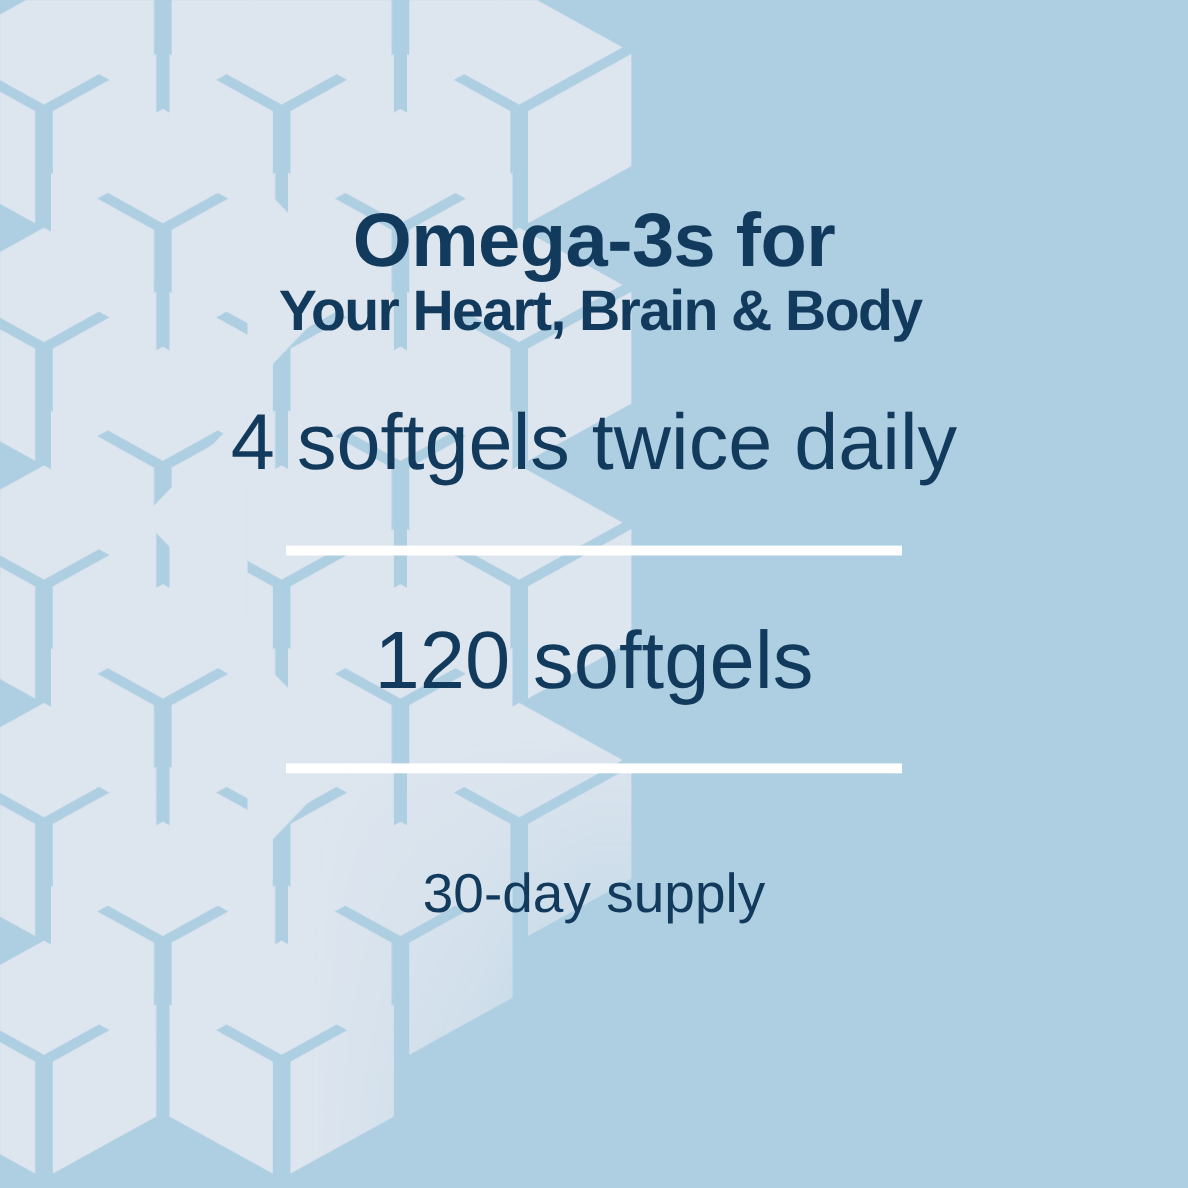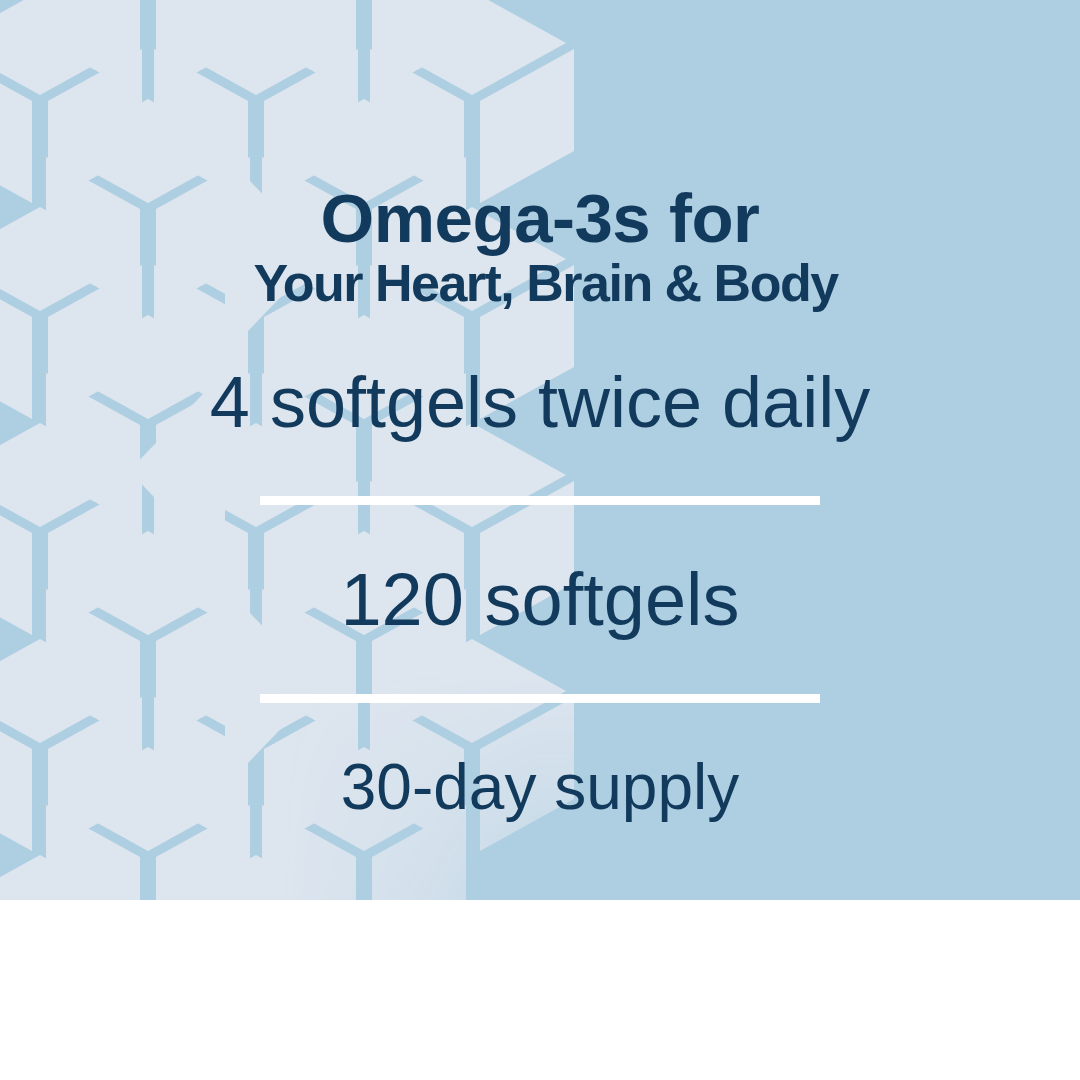--- a/index.html
+++ b/index.html
@@ -10,21 +10,21 @@
   body {
     width: 1080px;
     height: 1080px;
     overflow: hidden;
     font-family: "Liberation Sans", sans-serif;
   }
 
   #panel {
     position: relative;
     width: 1080px;
-    height: 900px;
+    height: 1080px;
     background: #aecfe2;
     overflow: hidden;
   }
 
   
   #pattern-layer {
     position: absolute;
     inset: 0;
     width: 1080px;
     height: 1080px;
@@ -64,21 +64,21 @@
   .sub-line {
     color: #123a5c;
     font-weight: normal;
     font-size: 72px;
     line-height: 1.0;
     white-space: nowrap;
   }
 
   .row-dose   { margin-top: 55px; }
   .row-count  { margin-top: 58px; font-size: 74px; }
-  .row-supply { margin-top: 52px; font-size: 64px; }
+  .row-supply { margin-top: 84px; font-size: 50px; }
 
   .divider {
     width: 560px;
     height: 9px;
     background: #ffffff;
     margin: 0 auto;
   }
   .divider-1 { margin-top: 58px; }
   .divider-2 { margin-top: 57px; }
 </style>

